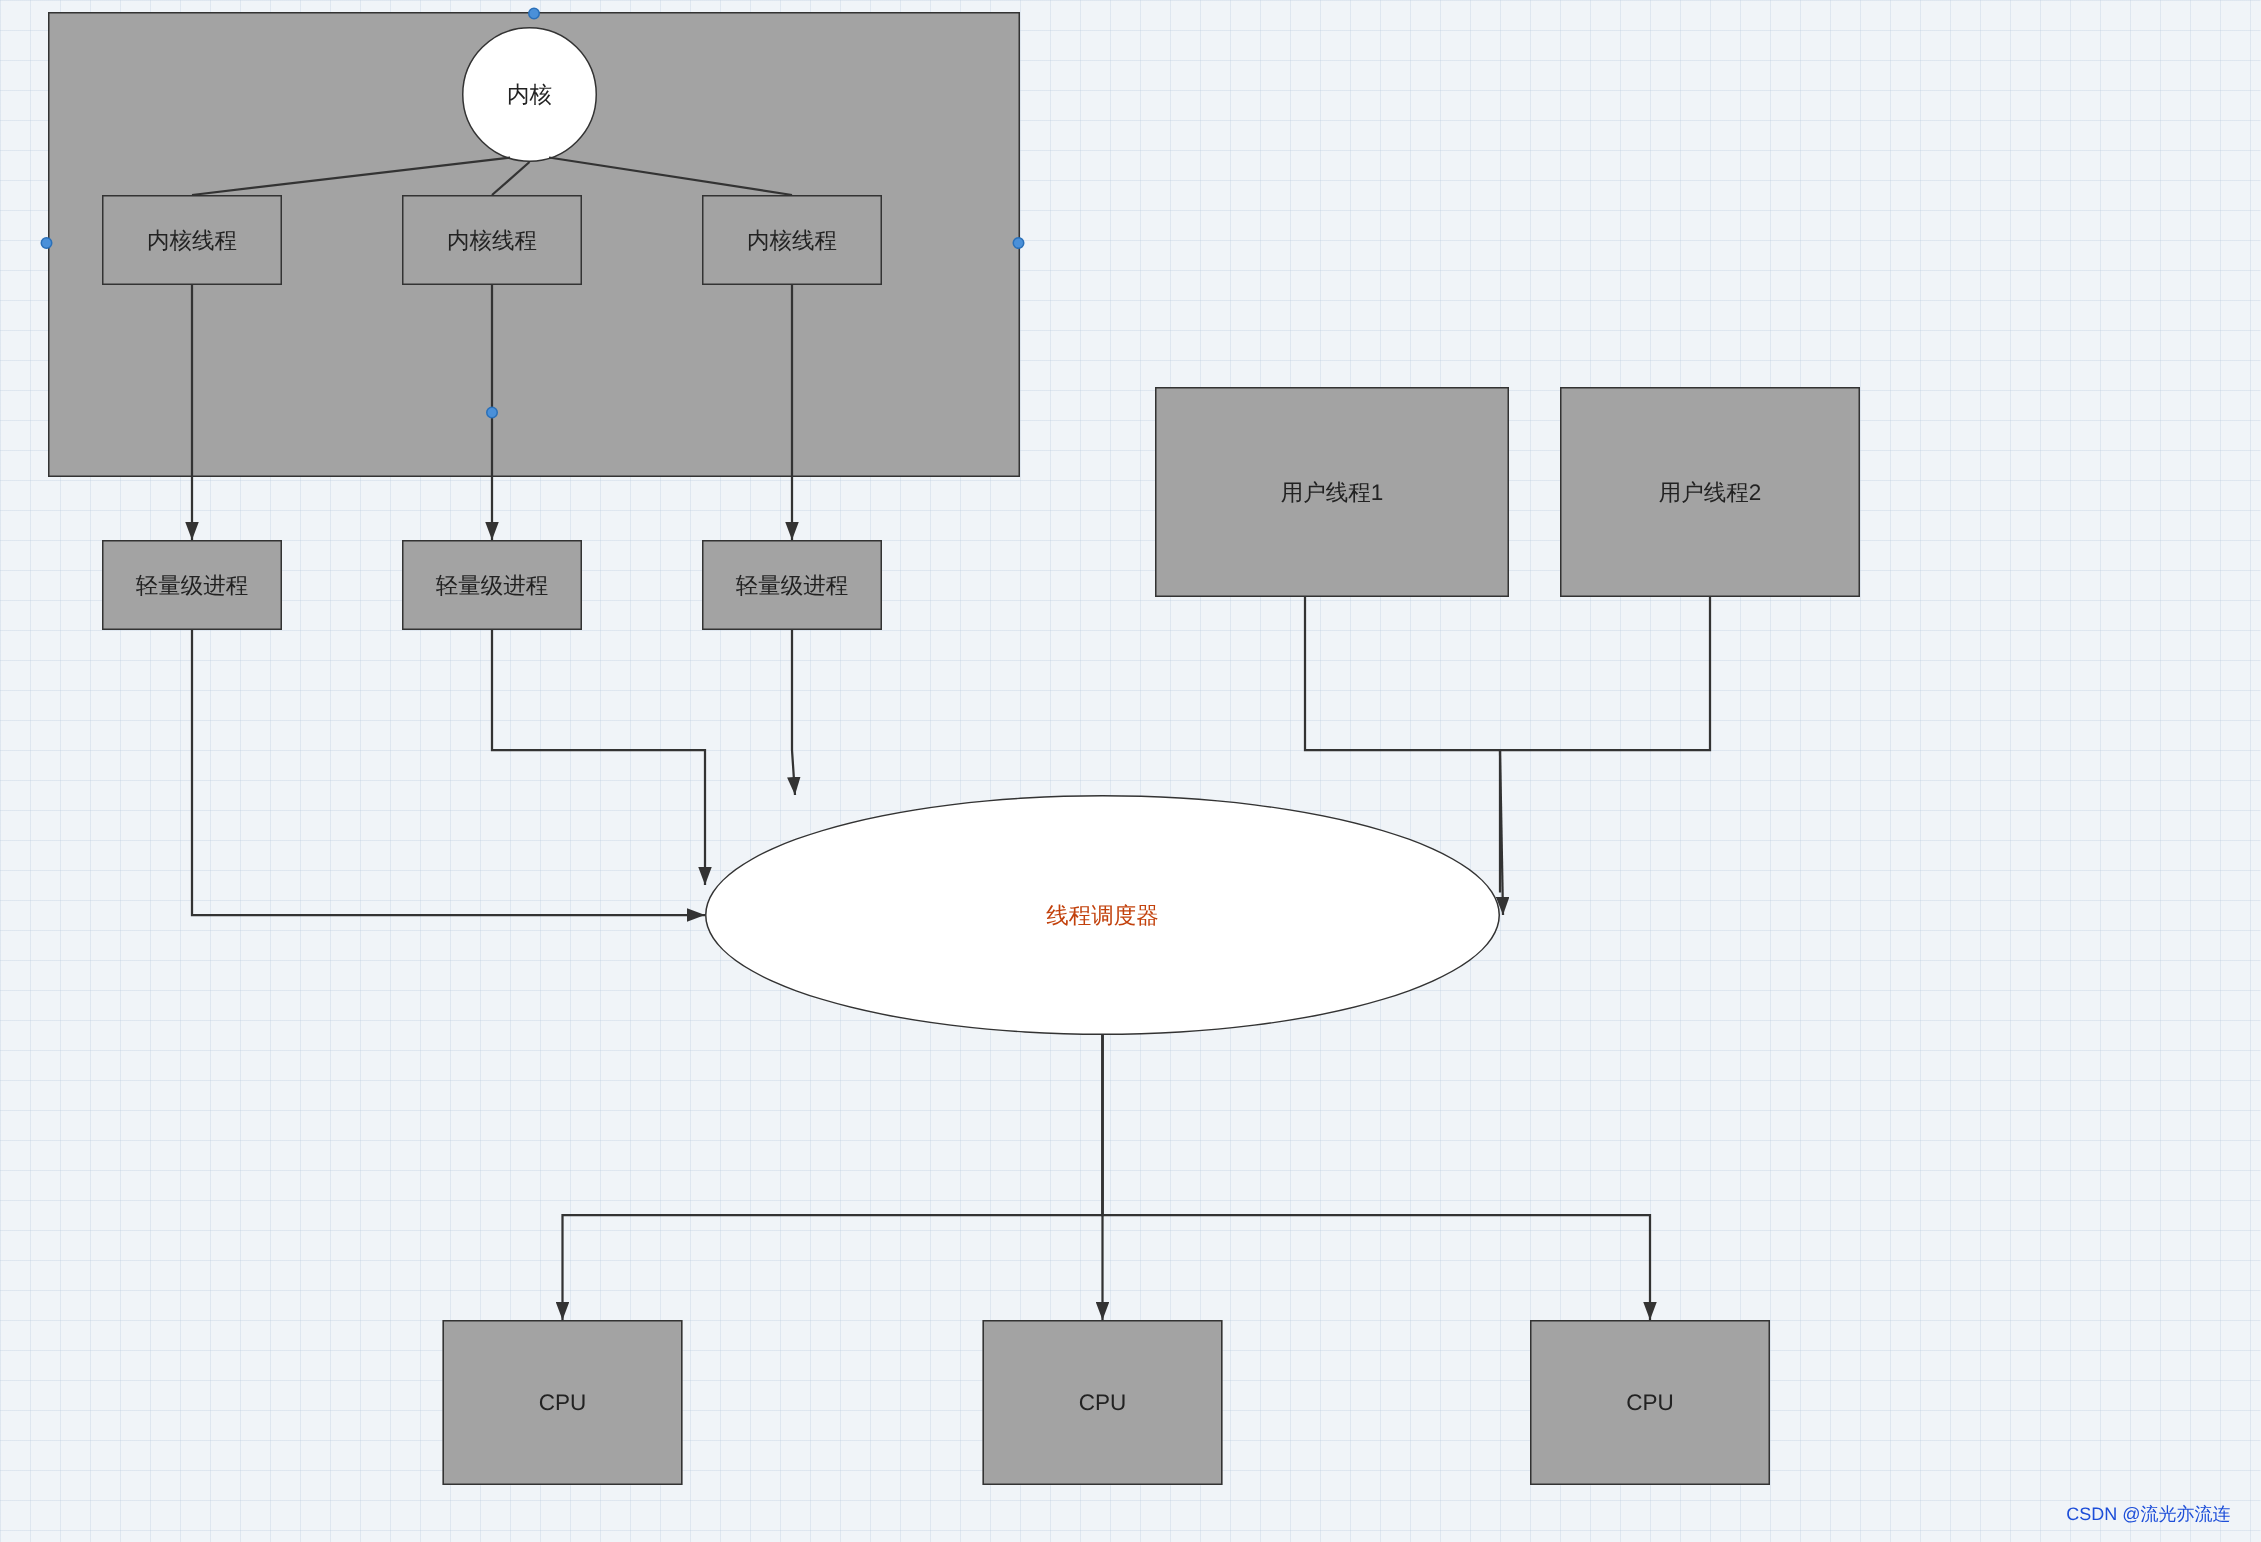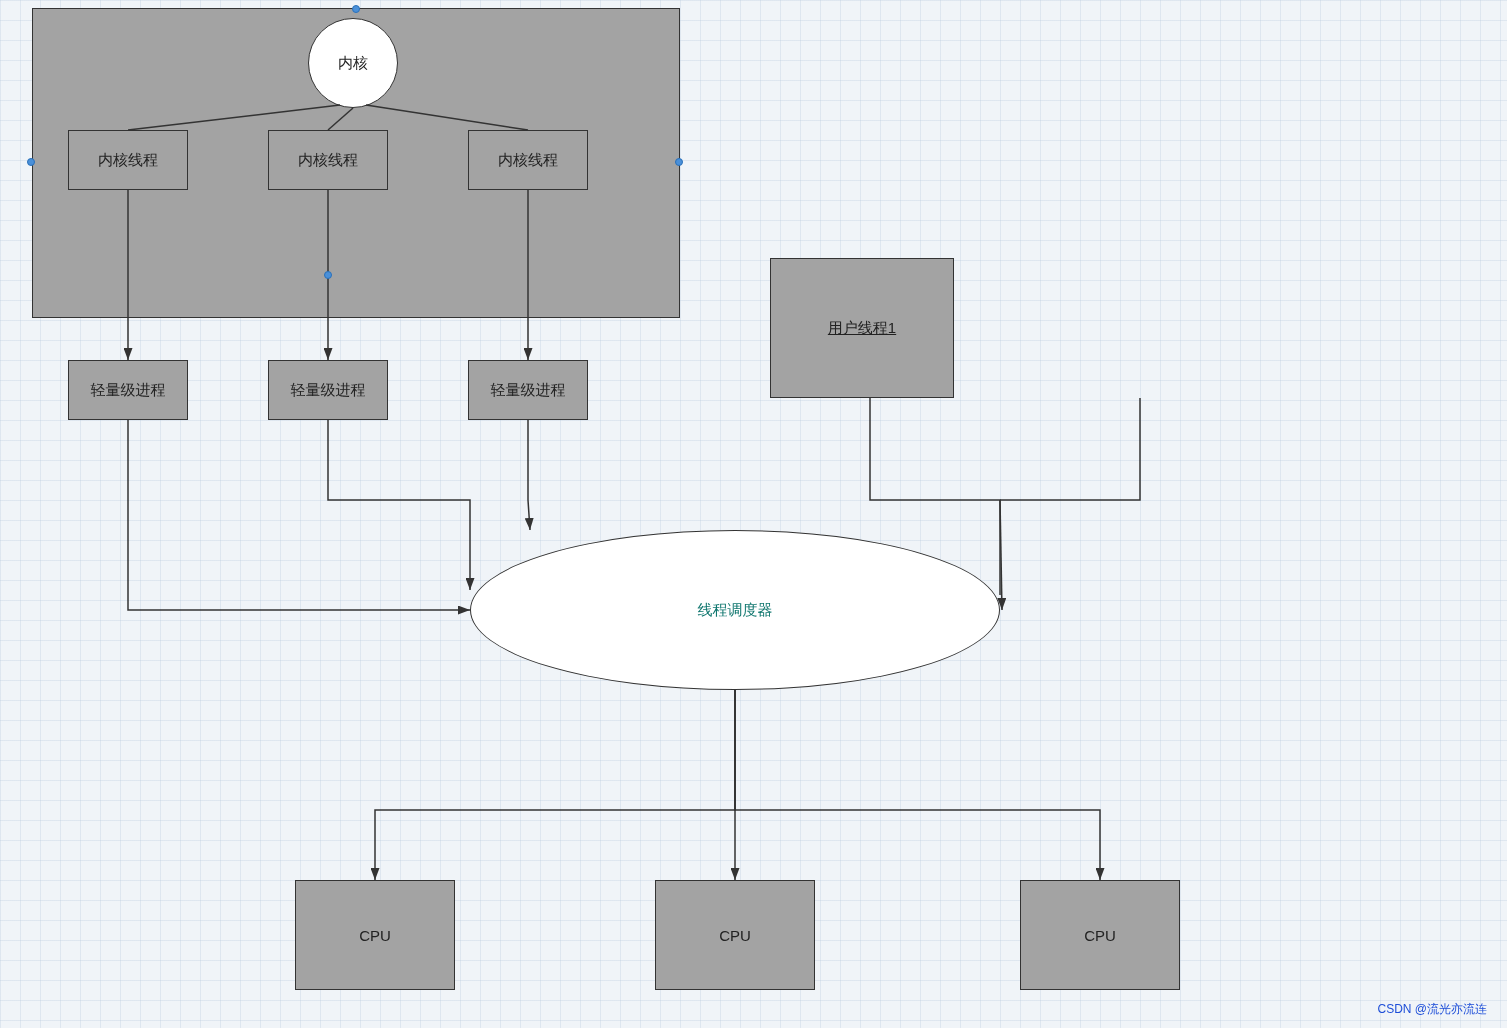--- a/index.html
+++ b/index.html
@@ -61,36 +61,36 @@
     #kt1 { left: 68px; top: 130px; width: 120px; height: 60px; }
     #kt2 { left: 268px; top: 130px; width: 120px; height: 60px; }
     #kt3 { left: 468px; top: 130px; width: 120px; height: 60px; }
 
     
     #lwp1 { left: 68px; top: 360px; width: 120px; height: 60px; }
     #lwp2 { left: 268px; top: 360px; width: 120px; height: 60px; }
     #lwp3 { left: 468px; top: 360px; width: 120px; height: 60px; }
 
     
-    #ut1 { left: 770px; top: 258px; width: 184px; height: 140px; text-decoration: underline; }
+    #ut1 { left: 770px; top: 258px; width: 236px; height: 140px; }
     #ut2 { left: 1040px; top: 258px; width: 200px; height: 140px; }
 
     
     #scheduler {
       position: absolute;
       left: 470px; top: 530px;
       width: 530px; height: 160px;
       border: 1.5px solid #333;
       border-radius: 50%;
       background: #fff;
       display: flex;
       align-items: center;
       justify-content: center;
       font-size: 15px;
-      color: #0f766e;
+      color: #c2410c;
     }
 
     
     #cpu1 { left: 295px; top: 880px; width: 160px; height: 110px; }
     #cpu2 { left: 655px; top: 880px; width: 160px; height: 110px; }
     #cpu3 { left: 1020px; top: 880px; width: 160px; height: 110px; }
 
     
     .arrows-svg {
       position: absolute;
@@ -148,20 +148,23 @@
   </div>
   <div class="box" id="lwp2">
     <span>轻量级进程</span>
   </div>
   <div class="box" id="lwp3">
     <span>轻量级进程</span>
   </div>
 
   <div class="box" id="ut1">
     <span>用户线程1</span>
+  </div>
+  <div class="box" id="ut2">
+    <span>用户线程2</span>
   </div>
 
   <div id="scheduler">
     <span>线程调度器</span>
   </div>
 
   <div class="box" id="cpu1">
     <span>CPU</span>
   </div>
   <div class="box" id="cpu2">

